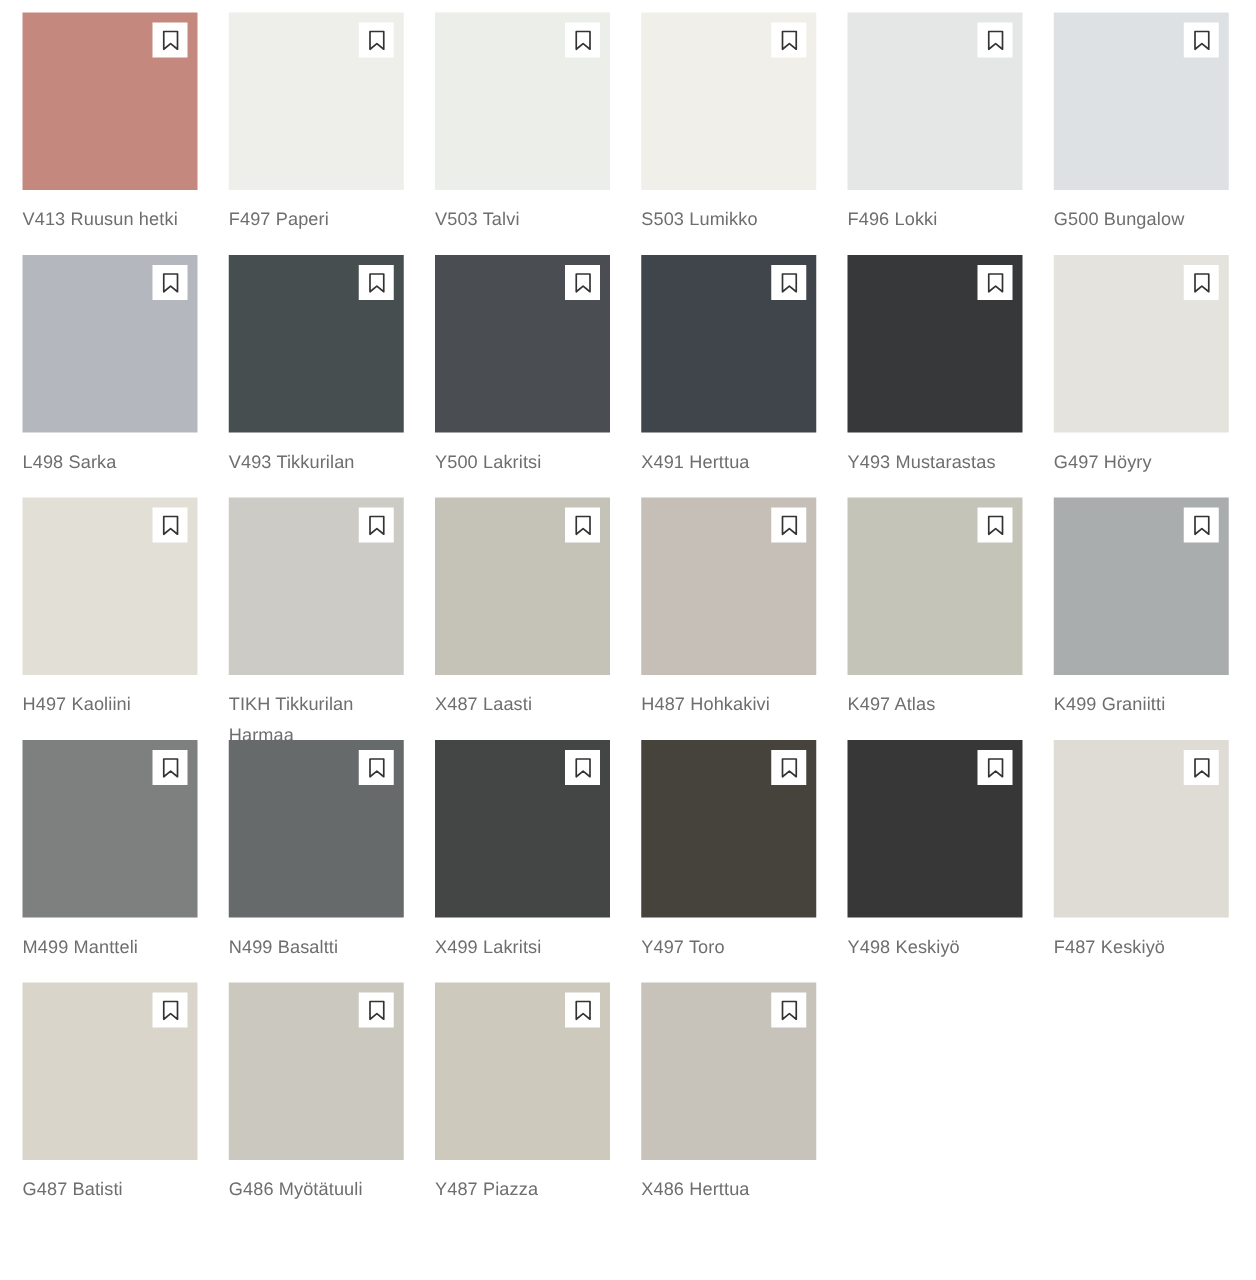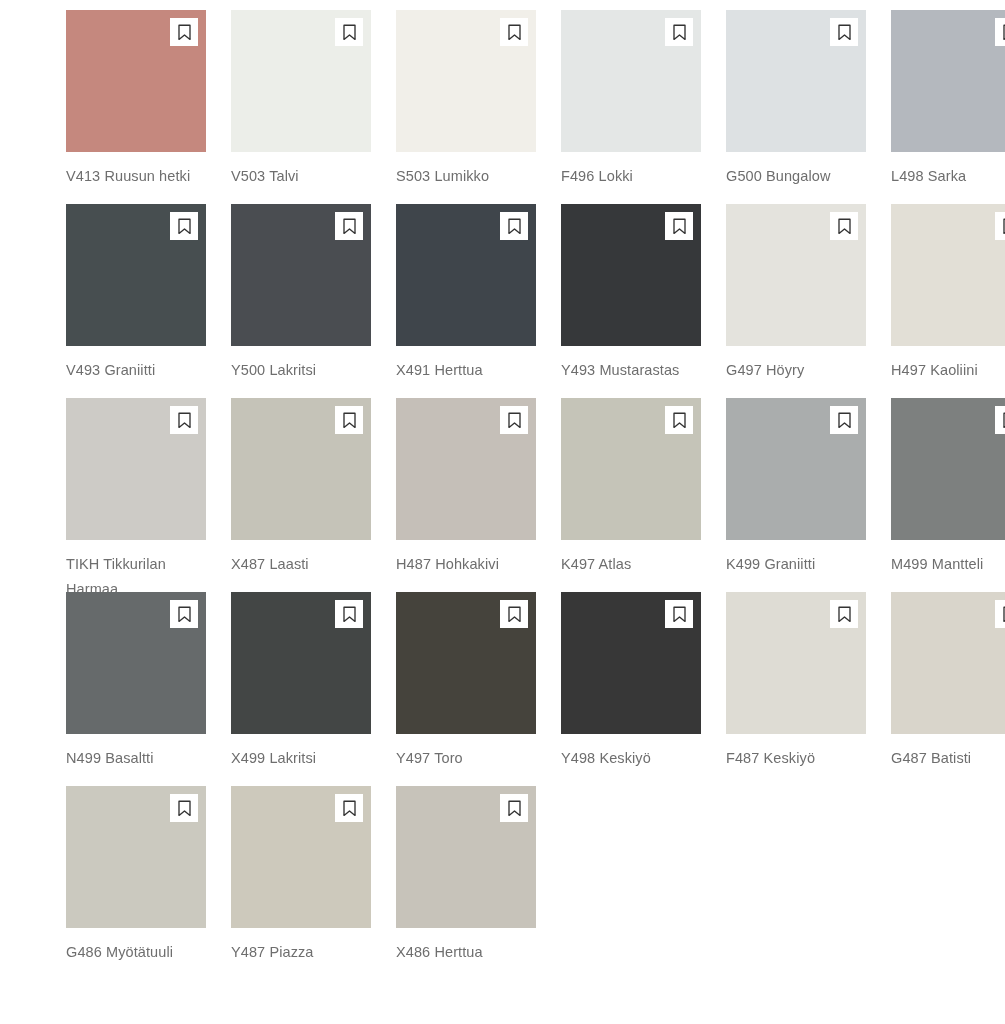--- a/index.html
+++ b/index.html
@@ -12,21 +12,20 @@
     overflow: hidden;
   }
 
   #grid {
     display: grid;
     grid-template-columns: repeat(6, 140px);
     column-gap: 25px;
     grid-auto-rows: min-content;
     row-gap: 0px;
     padding: 10px 0 0 18px;
-    margin-left: 48px;
   }
 
   .swatch-card {
     width: 140px;
     height: 194px;
     position: relative;
   }
 
   .swatch-color {
     width: 140px;
@@ -73,20 +72,32 @@
           <span>
             <svg width="15" height="17" viewBox="0 0 15 17" fill="none" xmlns="http://www.w3.org/2000/svg">
               <path d="M2 1.2 H13 V15.4 L7.5 10.9 L2 15.4 Z" stroke="#333333" stroke-width="1.35" stroke-linejoin="round" fill="none"></path>
             </svg>
           </span>
         </button>
       </div>
       <div class="swatch-label">V413 Ruusun hetki</div>
     </div>
     <div class="swatch-card">
+      <div class="swatch-color" style="background-color: rgb(238, 239, 235);">
+        <button class="bookmark-btn">
+          <span>
+            <svg width="15" height="17" viewBox="0 0 15 17" fill="none" xmlns="http://www.w3.org/2000/svg">
+              <path d="M2 1.2 H13 V15.4 L7.5 10.9 L2 15.4 Z" stroke="#333333" stroke-width="1.35" stroke-linejoin="round" fill="none"></path>
+            </svg>
+          </span>
+        </button>
+      </div>
+      <div class="swatch-label">F497 Paperi</div>
+    </div>
+    <div class="swatch-card">
       <div class="swatch-color" style="background-color: rgb(236, 238, 233);">
         <button class="bookmark-btn">
           <span>
             <svg width="15" height="17" viewBox="0 0 15 17" fill="none" xmlns="http://www.w3.org/2000/svg">
               <path d="M2 1.2 H13 V15.4 L7.5 10.9 L2 15.4 Z" stroke="#333333" stroke-width="1.35" stroke-linejoin="round" fill="none"></path>
             </svg>
           </span>
         </button>
       </div>
       <div class="swatch-label">V503 Talvi</div>
@@ -142,21 +153,21 @@
     <div class="swatch-card">
       <div class="swatch-color" style="background-color: rgb(71, 78, 80);">
         <button class="bookmark-btn">
           <span>
             <svg width="15" height="17" viewBox="0 0 15 17" fill="none" xmlns="http://www.w3.org/2000/svg">
               <path d="M2 1.2 H13 V15.4 L7.5 10.9 L2 15.4 Z" stroke="#333333" stroke-width="1.35" stroke-linejoin="round" fill="none"></path>
             </svg>
           </span>
         </button>
       </div>
-      <div class="swatch-label">V493 Graniitti</div>
+      <div class="swatch-label">V493 Tikkurilan</div>
     </div>
     <div class="swatch-card">
       <div class="swatch-color" style="background-color: rgb(74, 77, 81);">
         <button class="bookmark-btn">
           <span>
             <svg width="15" height="17" viewBox="0 0 15 17" fill="none" xmlns="http://www.w3.org/2000/svg">
               <path d="M2 1.2 H13 V15.4 L7.5 10.9 L2 15.4 Z" stroke="#333333" stroke-width="1.35" stroke-linejoin="round" fill="none"></path>
             </svg>
           </span>
         </button>

